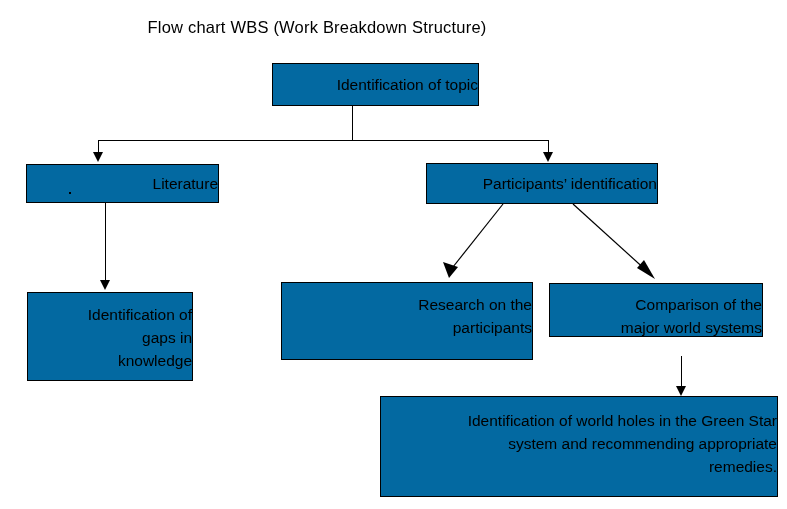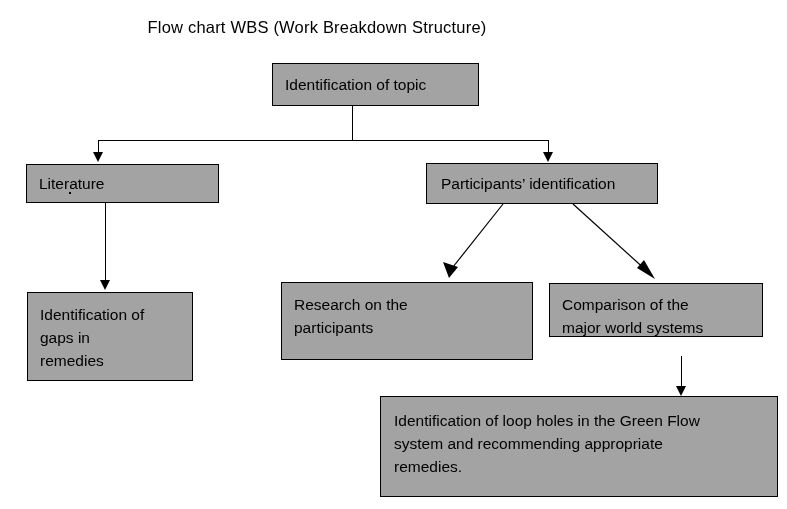--- a/index.html
+++ b/index.html
@@ -24,24 +24,25 @@
     text-align: center;
     font-size: 16.5px;
     letter-spacing: 0.2px;
     color: #000000;
     white-space: nowrap;
   }
   .node {
     position: absolute;
     box-sizing: border-box;
     border: 1px solid #000000;
-    background: #a3a3a3;
+    background: #0369a1;
     font-size: 15.5px;
     line-height: 23px;
     color: #000000;
+    text-align: right;
   }
   .node .label {
     display: block;
     white-space: pre-line;
   }
   
   #node-topic        { left: 272px; top: 63px;  width: 207px; height: 43px; }
   #node-topic .label { padding: 9px 0 0 12px; }
 
   #node-literature        { left: 26px;  top: 164px; width: 193px; height: 39px; }
@@ -131,32 +132,32 @@
     <span class="dot"></span>
   </div>
 
   <div class="node" id="node-participants">
     <span class="label">Participants’ identification</span>
   </div>
 
   <div class="node" id="node-gaps">
     <span class="label">Identification of
 gaps in
-remedies</span>
+knowledge</span>
   </div>
 
   <div class="node" id="node-research">
     <span class="label">Research on the
 participants</span>
   </div>
 
   <div class="node" id="node-comparison">
     <span class="label">Comparison of the
 major world systems</span>
   </div>
 
   <div class="node" id="node-loopholes">
-    <span class="label">Identification of loop holes in the Green Flow
+    <span class="label">Identification of world holes in the Green Star
 system and recommending appropriate
 remedies.</span>
   </div>
 
 </div>
 
 </body></html>

